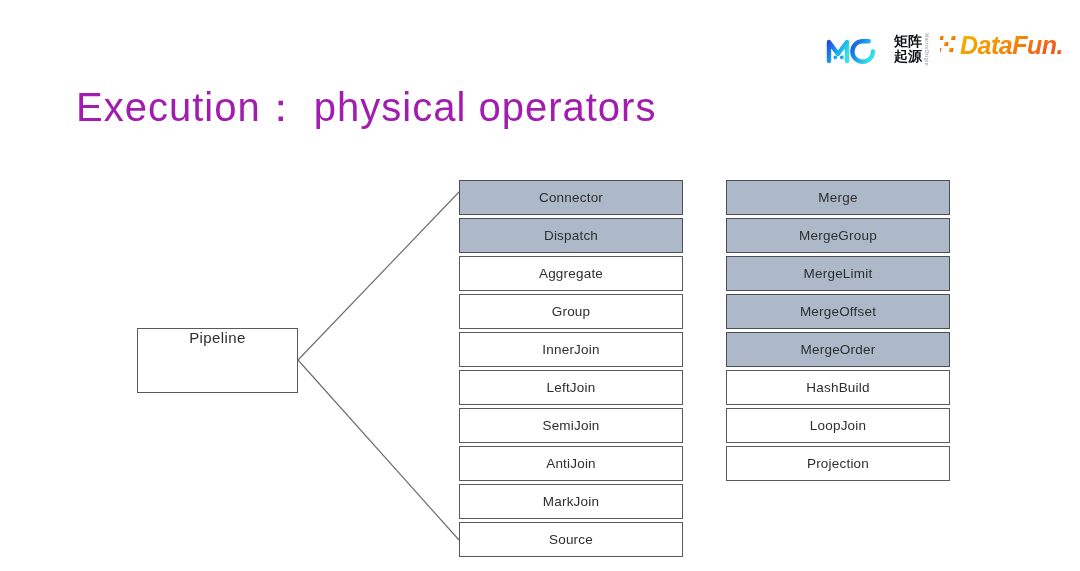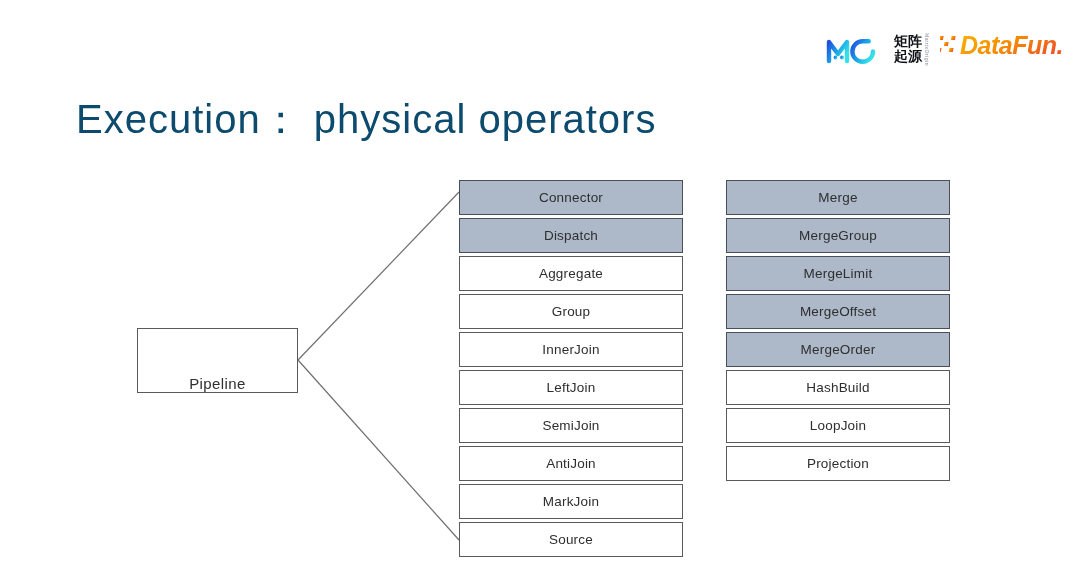--- a/index.html
+++ b/index.html
@@ -63,26 +63,25 @@
   }
   .datafun-logo { display: block; }
 
   
   .slide-title {
     position: absolute;
     left: 76px;
     top: 80px;
     font-size: 40px;
     line-height: 54px;
-    color: #0c4a6e;
+    color: #a21caf;
     font-weight: 400;
     letter-spacing: 1px;
     white-space: nowrap;
     font-family: "Liberation Sans", "DejaVu Sans", sans-serif;
-    margin-top: 12px;
   }
 
   
   .diagram {
     position: absolute;
     left: 0;
     top: 0;
     width: 1080px;
     height: 571px;
   }
@@ -118,21 +117,21 @@
   .pipeline-box {
     position: absolute;
     left: 137px;
     top: 328px;
     width: 161px;
     height: 65px;
     box-sizing: border-box;
     border: 1.4px solid #5a5a5a;
     background: #ffffff;
     display: flex;
-    align-items: flex-end;
+    align-items: flex-start;
     justify-content: center;
     color: #2e2e2e;
     font-size: 15px;
     letter-spacing: .4px;
     font-family: "Liberation Sans", "DejaVu Sans", sans-serif;
   }
 
   .col { position: absolute; top: 180px; }
   .col-1 { left: 459px; }
   .col-2 { left: 706px; padding-left: 20px; }

